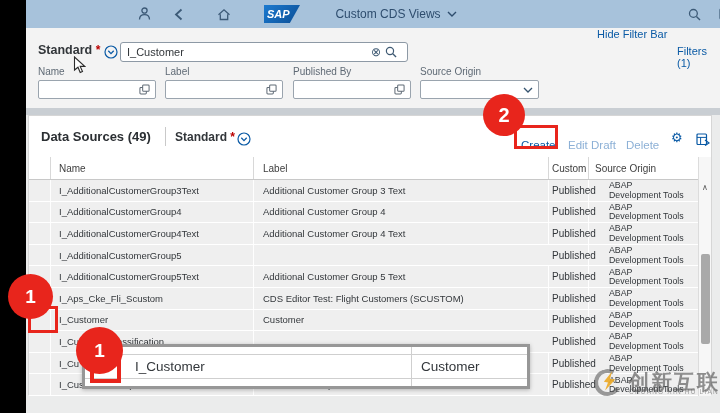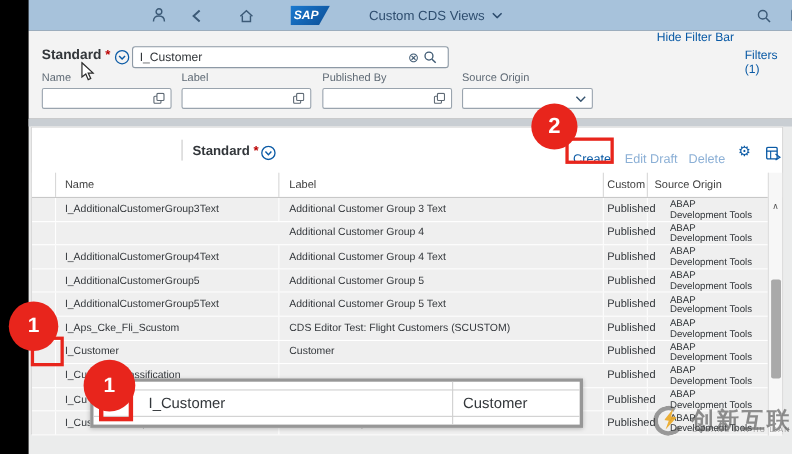--- a/index.html
+++ b/index.html
@@ -205,20 +205,21 @@
       <svg width="13" height="18" viewBox="0 0 13 18">
           <path d="M1.5 1 L1.5 14 L5 11.2 L7.2 16.4 L9.5 15.4 L7.2 10.4 L11.7 10.4 Z" fill="#fff" stroke="#2b2b2b" stroke-width="1.1"></path>
         </svg>
     </div>
   </div>
 
   <div class="abs page-lower"></div>
   <div class="abs gap-strip"></div>
 
   <div class="abs panel">
+    <span class="tb-title">Data Sources (49)</span>
     <div class="tb-sep"></div>
     <span class="tb-variant">
       <span>Standard</span>
       <span class="req">*</span>
     </span>
     <span class="abs" style="left:208px;top:16px;">
       <svg width="14" height="14" viewBox="0 0 14 14">
           <circle cx="7" cy="7" r="6" fill="none" stroke="#0a5aa5" stroke-width="1.2"></circle>
           <path d="M4.3 5.8 L7 8.6 L9.7 5.8" fill="none" stroke="#0a5aa5" stroke-width="1.3"></path>
         </svg>
@@ -247,35 +248,35 @@
     <div class="tbody">
         <div class="t-row">
     <div class="cell col-sel"></div>
     <div class="cell col-name">I_AdditionalCustomerGroup3Text</div>
     <div class="cell col-label">Additional Customer Group 3 Text</div>
     <div class="cell col-status">Published</div>
     <div class="cell col-origin">ABAP Development Tools</div>
   </div>
         <div class="t-row">
     <div class="cell col-sel"></div>
+    <div class="cell col-name">I_AdditionalCustomerGroup4</div>
     <div class="cell col-label">Additional Customer Group 4</div>
     <div class="cell col-status">Published</div>
     <div class="cell col-origin">ABAP Development Tools</div>
   </div>
         <div class="t-row">
     <div class="cell col-sel"></div>
     <div class="cell col-name">I_AdditionalCustomerGroup4Text</div>
     <div class="cell col-label">Additional Customer Group 4 Text</div>
     <div class="cell col-status">Published</div>
     <div class="cell col-origin">ABAP Development Tools</div>
   </div>
         <div class="t-row">
     <div class="cell col-sel"></div>
     <div class="cell col-name">I_AdditionalCustomerGroup5</div>
-    <div class="cell col-label">Additional Customer Group 5</div>
     <div class="cell col-status">Published</div>
     <div class="cell col-origin">ABAP Development Tools</div>
   </div>
         <div class="t-row">
     <div class="cell col-sel"></div>
     <div class="cell col-name">I_AdditionalCustomerGroup5Text</div>
     <div class="cell col-label">Additional Customer Group 5 Text</div>
     <div class="cell col-status">Published</div>
     <div class="cell col-origin">ABAP Development Tools</div>
   </div>

